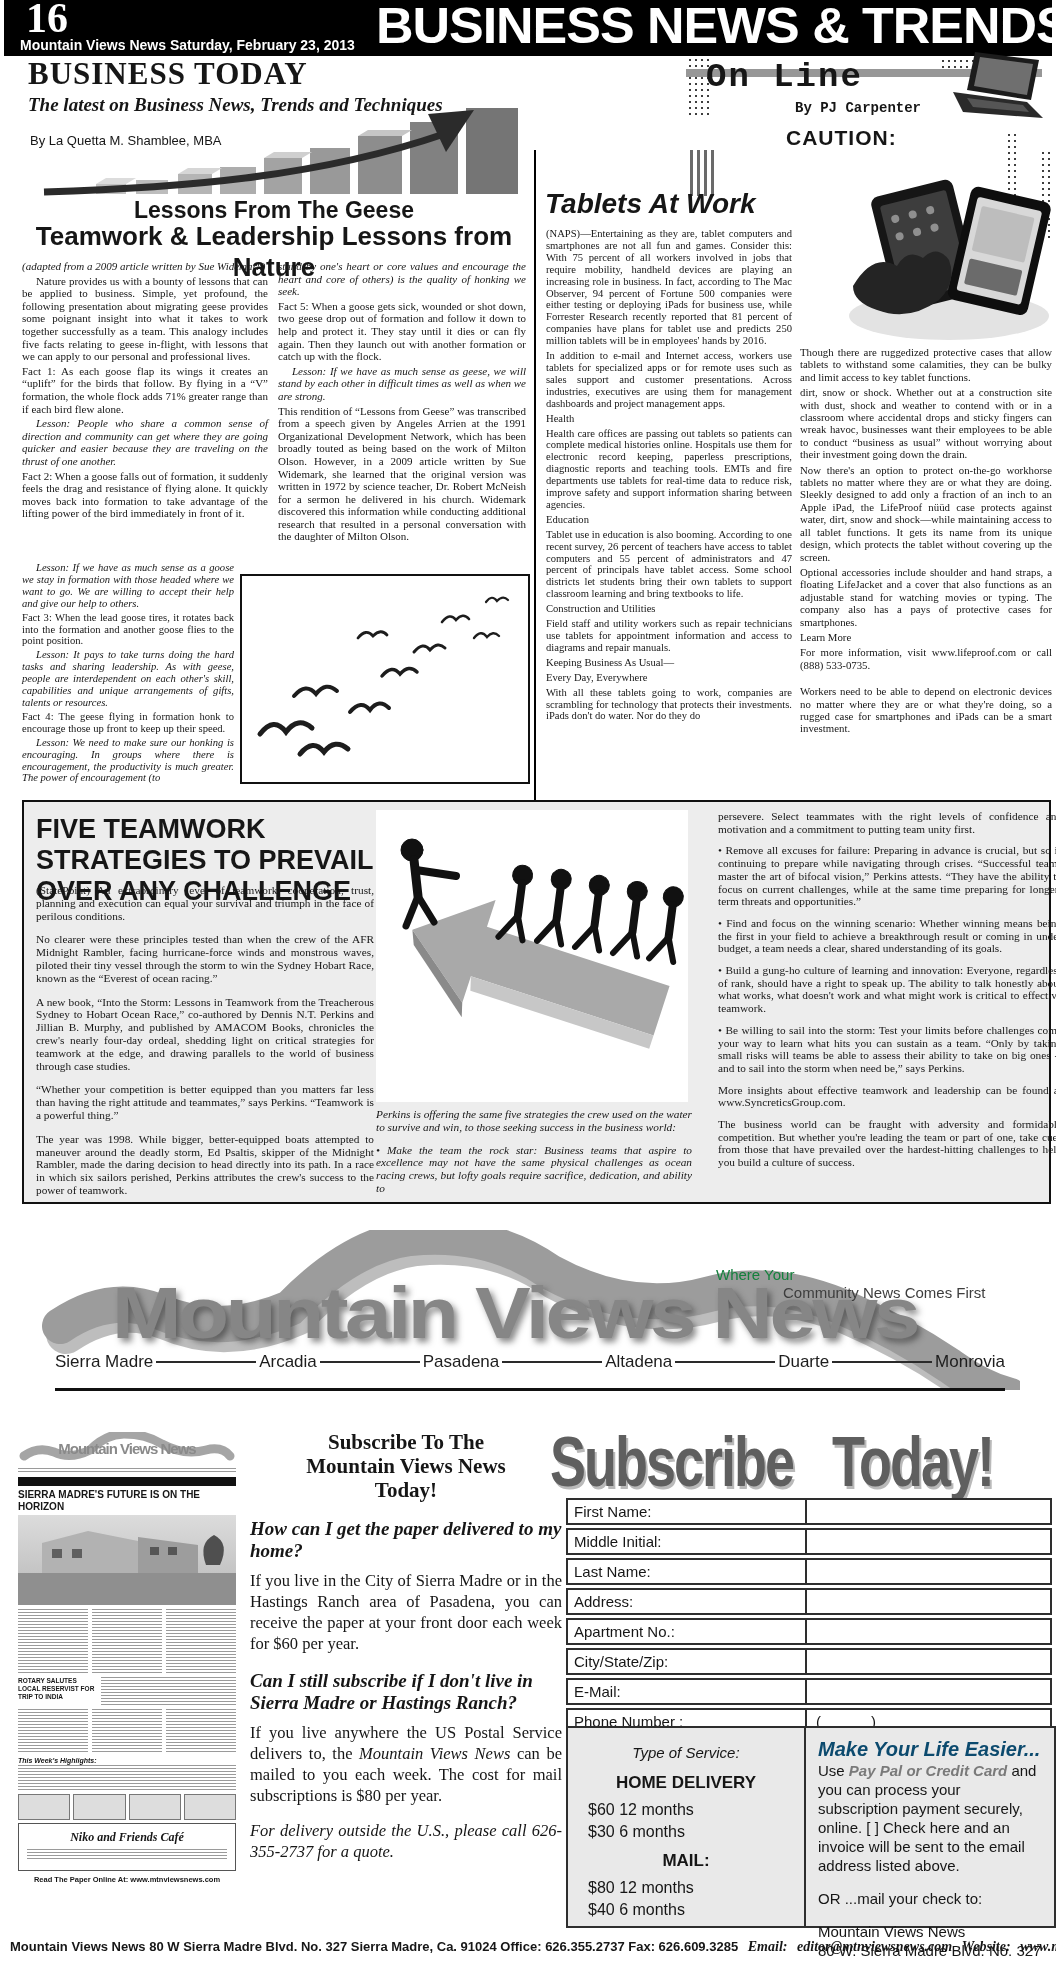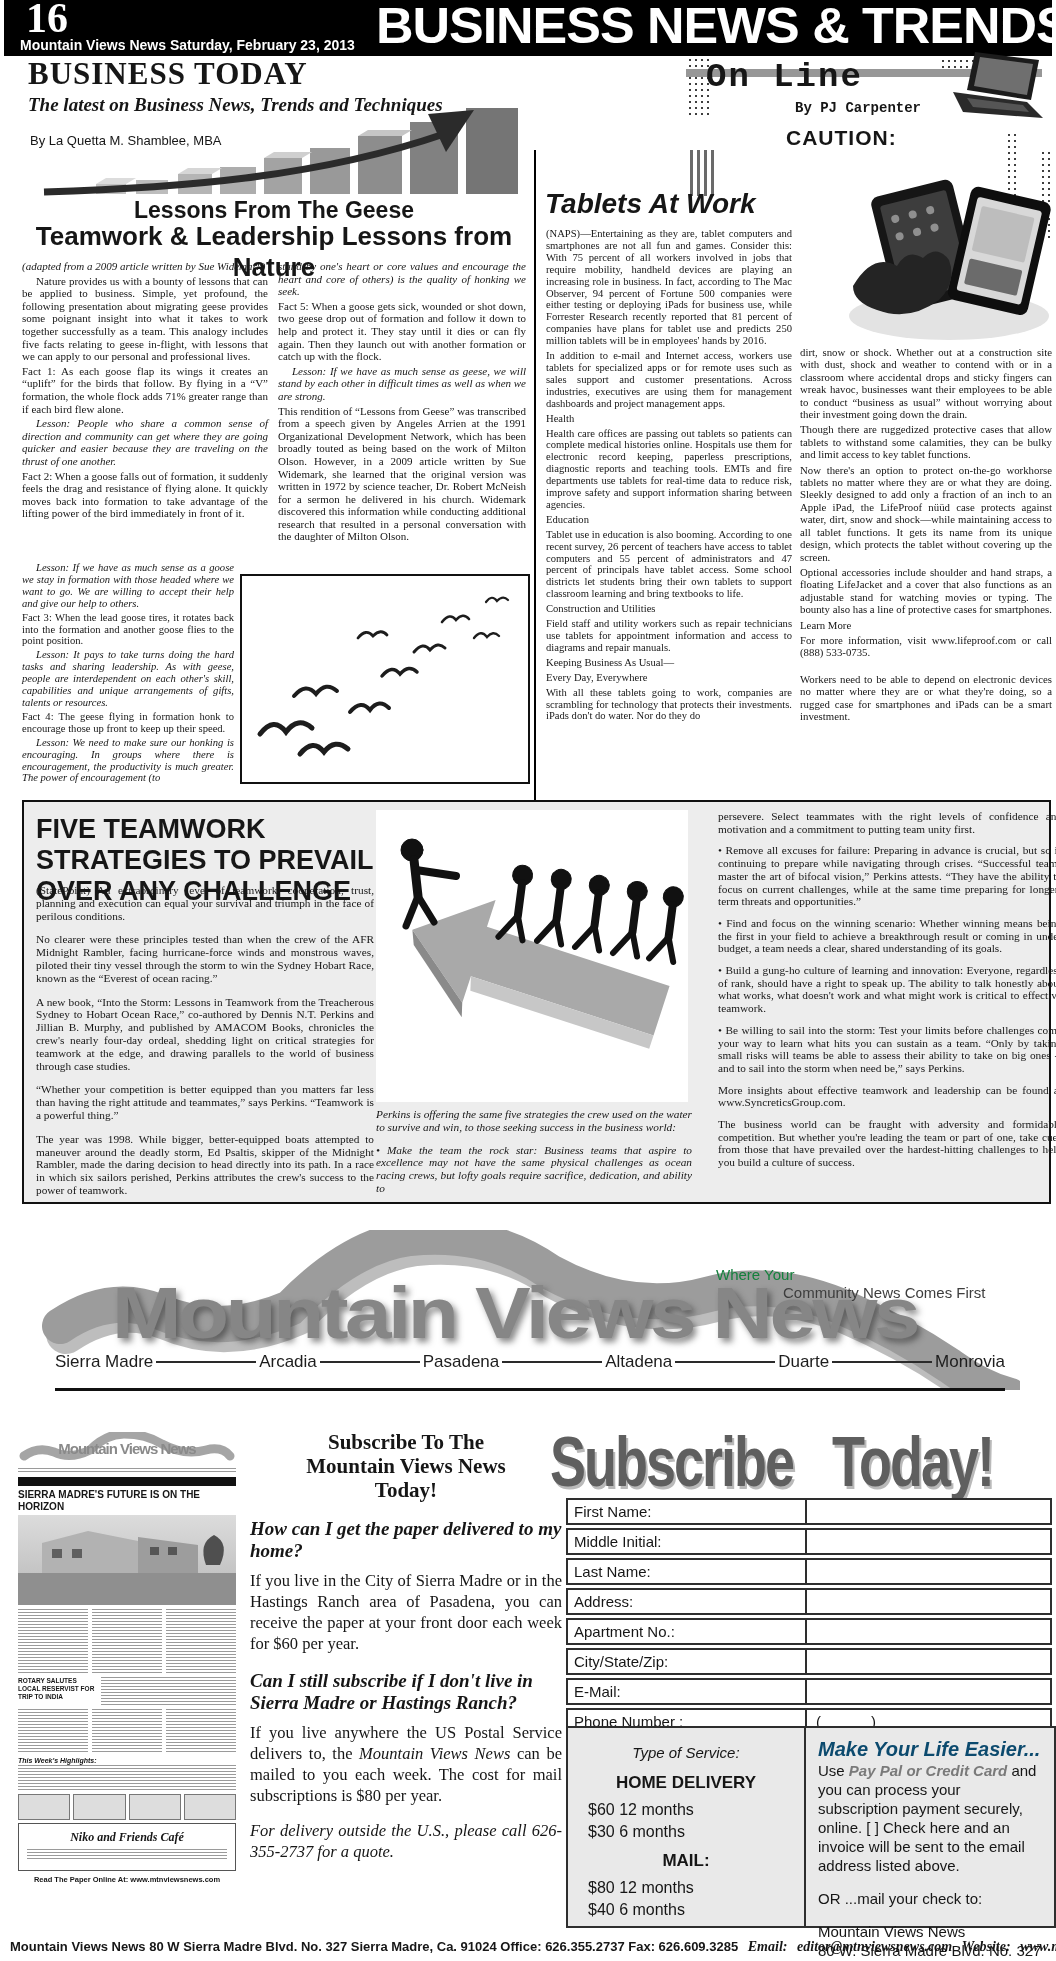--- a/index.html
+++ b/index.html
@@ -243,24 +243,24 @@
       <rect x="120" y="36" width="66" height="96" rx="3" fill="#d8d8d8"></rect>
       <g fill="#6b6b6b">
           <rect x="126" y="98" width="54" height="26" rx="2"></rect>
           <rect x="126" y="44" width="54" height="46" rx="2" fill="#bdbdbd"></rect>
         </g>
     </g>
     <path d="M8,120 q20,-34 44,-20 q10,-18 26,-8 q14,-14 26,2 q8,22 -10,40 q-30,22 -62,10 q-24,-8 -24,-24 z" fill="#242424"></path>
   </svg>
 
   <div id="t2" class="col">
+    <p>Though there are ruggedized protective cases that allow tablets to withstand some calamities, they can be bulky and limit access to key tablet functions.</p>
     <p>dirt, snow or shock. Whether out at a construction site with dust, shock and weather to contend with or in a classroom where accidental drops and sticky fingers can wreak havoc, businesses want their employees to be able to conduct “business as usual” without worrying about their investment going down the drain.</p>
-    <p>Though there are ruggedized protective cases that allow tablets to withstand some calamities, they can be bulky and limit access to key tablet functions.</p>
     <p>Now there's an option to protect on-the-go workhorse tablets no matter where they are or what they are doing. Sleekly designed to add only a fraction of an inch to an Apple iPad, the LifeProof nüüd case protects against water, dirt, snow and shock—while maintaining access to all tablet functions. It gets its name from its unique design, which protects the tablet without covering up the screen.</p>
-    <p>Optional accessories include shoulder and hand straps, a floating LifeJacket and a cover that also functions as an adjustable stand for watching movies or typing. The bounty also has a line of protective cases for smartphones.</p>
+    <p>Optional accessories include shoulder and hand straps, a floating LifeJacket and a cover that also functions as an adjustable stand for watching movies or typing. The company also has a pays of protective cases for smartphones.</p>
     <p class="sub">Learn More</p>
     <p>For more information, visit www.lifeproof.com or call (888) 533-0735.</p>
     <p style="margin-top:14px">Workers need to be able to depend on electronic devices no matter where they are or what they're doing, so a rugged case for smartphones and iPads can be a smart investment.</p>
   </div>
 
   <div id="twbox">
     <div id="tw-title">FIVE TEAMWORK STRATEGIES  TO PREVAIL OVER ANY CHALLENGE</div>
     <div id="tw1" class="col">
       <p>(StatePoint) An extraordinary level of teamwork, cooperation, trust, planning and execution can equal your survival and triumph in the face of perilous conditions.</p>
       <p>No clearer were these principles tested than when the crew of the AFR Midnight Rambler, facing hurricane-force winds and monstrous waves, piloted their tiny vessel through the storm to win the Sydney Hobart Race, known as the “Everest of ocean racing.”</p>

